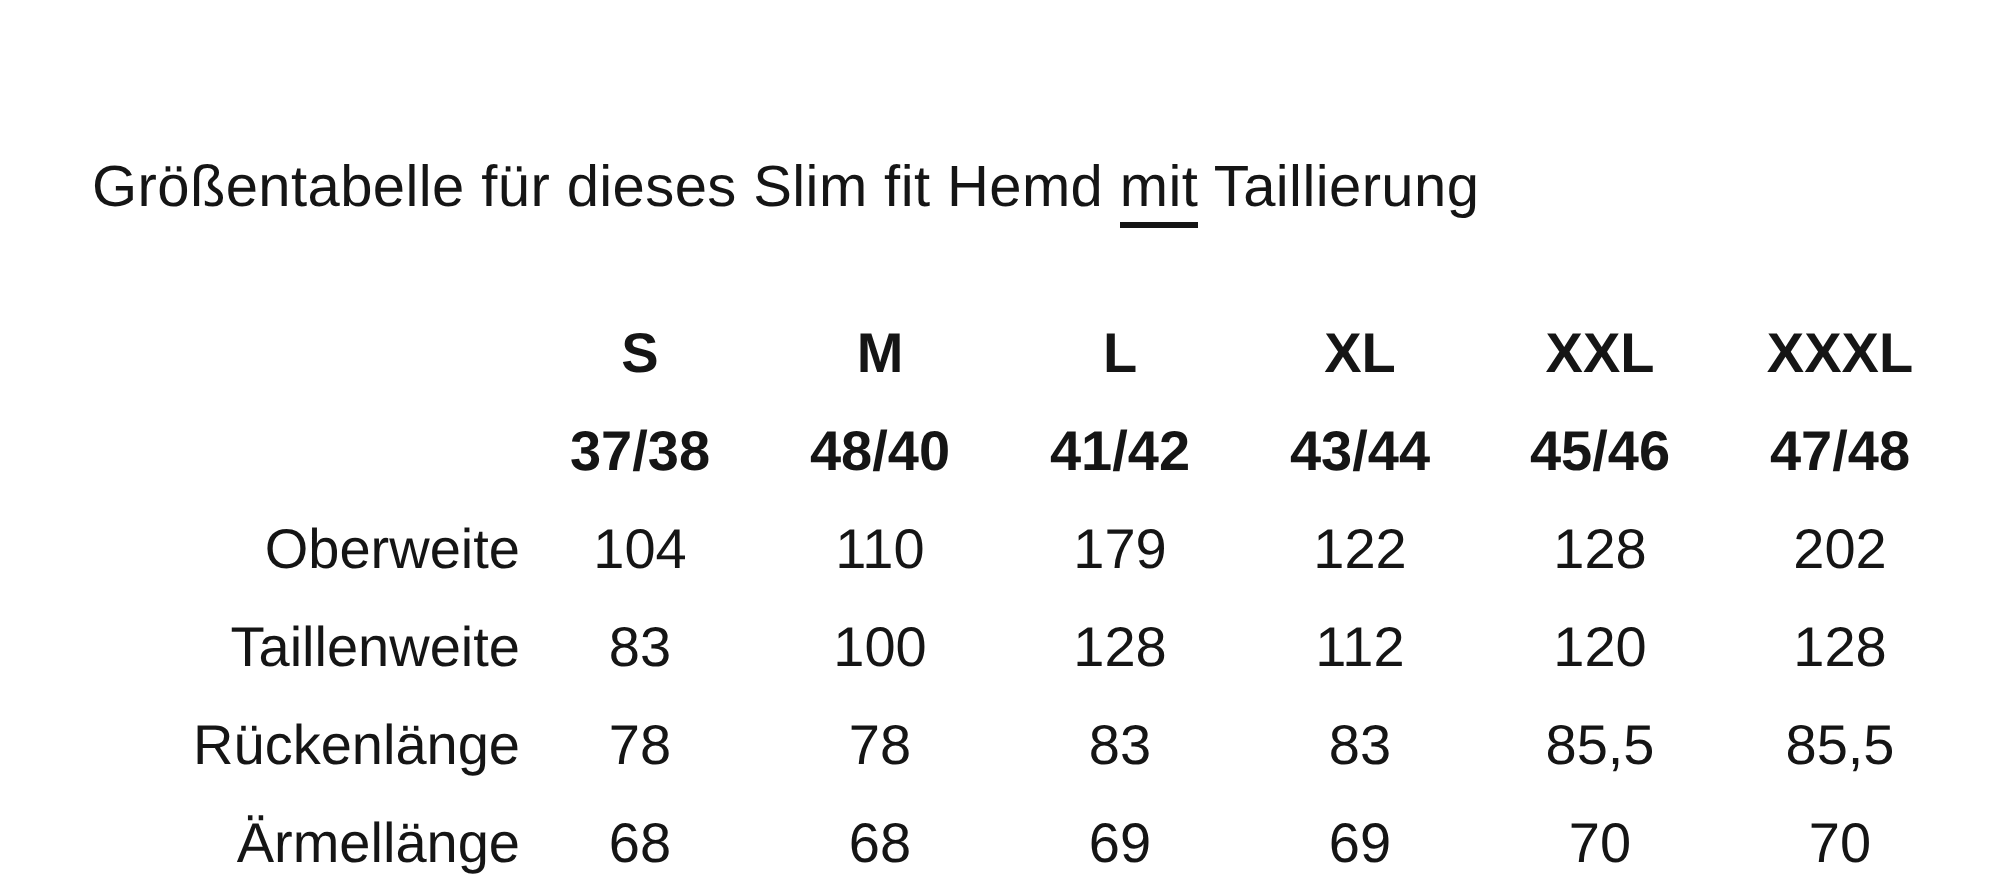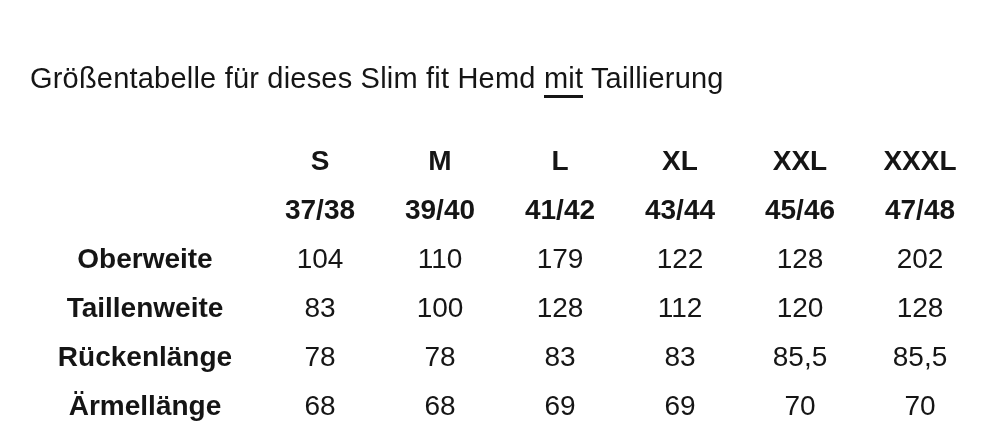--- a/index.html
+++ b/index.html
@@ -12,43 +12,43 @@
     font-family: "Liberation Sans", "DejaVu Sans", sans-serif;
     overflow: hidden;
   }
   .page {
     padding: 62px 20px 0 30px;
   }
   .title {
     font-size: 29px;
     font-weight: 400;
     letter-spacing: 0.2px;
-    margin: 0;
+    margin: 16px;
     white-space: nowrap;
   }
   .title .underlined {
     border-bottom: 3px solid #151515;
     padding-bottom: 1px;
   }
   table.size-table {
     border-collapse: collapse;
     margin-top: 41px;
     table-layout: fixed;
   }
   .size-table th,
   .size-table td {
     padding: 0;
     font-size: 28px;
     line-height: 49px;
     white-space: nowrap;
   }
   .size-table .col-label {
     width: 230px;
-    text-align: center;
-    font-weight: 700;
+    text-align: right;
+    font-weight: 400;
     margin-left: 48px;
   }
   .size-table .col-size {
     width: 120px;
     text-align: center;
   }
   .size-table thead th.col-size {
     font-weight: 700;
   }
   .size-table tbody td.col-size {
@@ -69,21 +69,21 @@
         <th class="col-size">S</th>
         <th class="col-size">M</th>
         <th class="col-size">L</th>
         <th class="col-size">XL</th>
         <th class="col-size">XXL</th>
         <th class="col-size">XXXL</th>
       </tr>
       <tr>
         <th class="col-label"></th>
         <th class="col-size">37/38</th>
-        <th class="col-size">39/40</th>
+        <th class="col-size">48/40</th>
         <th class="col-size">41/42</th>
         <th class="col-size">43/44</th>
         <th class="col-size">45/46</th>
         <th class="col-size">47/48</th>
       </tr>
     </thead>
     <tbody>
       <tr>
         <td class="col-label">Oberweite</td>
         <td class="col-size">104</td>

